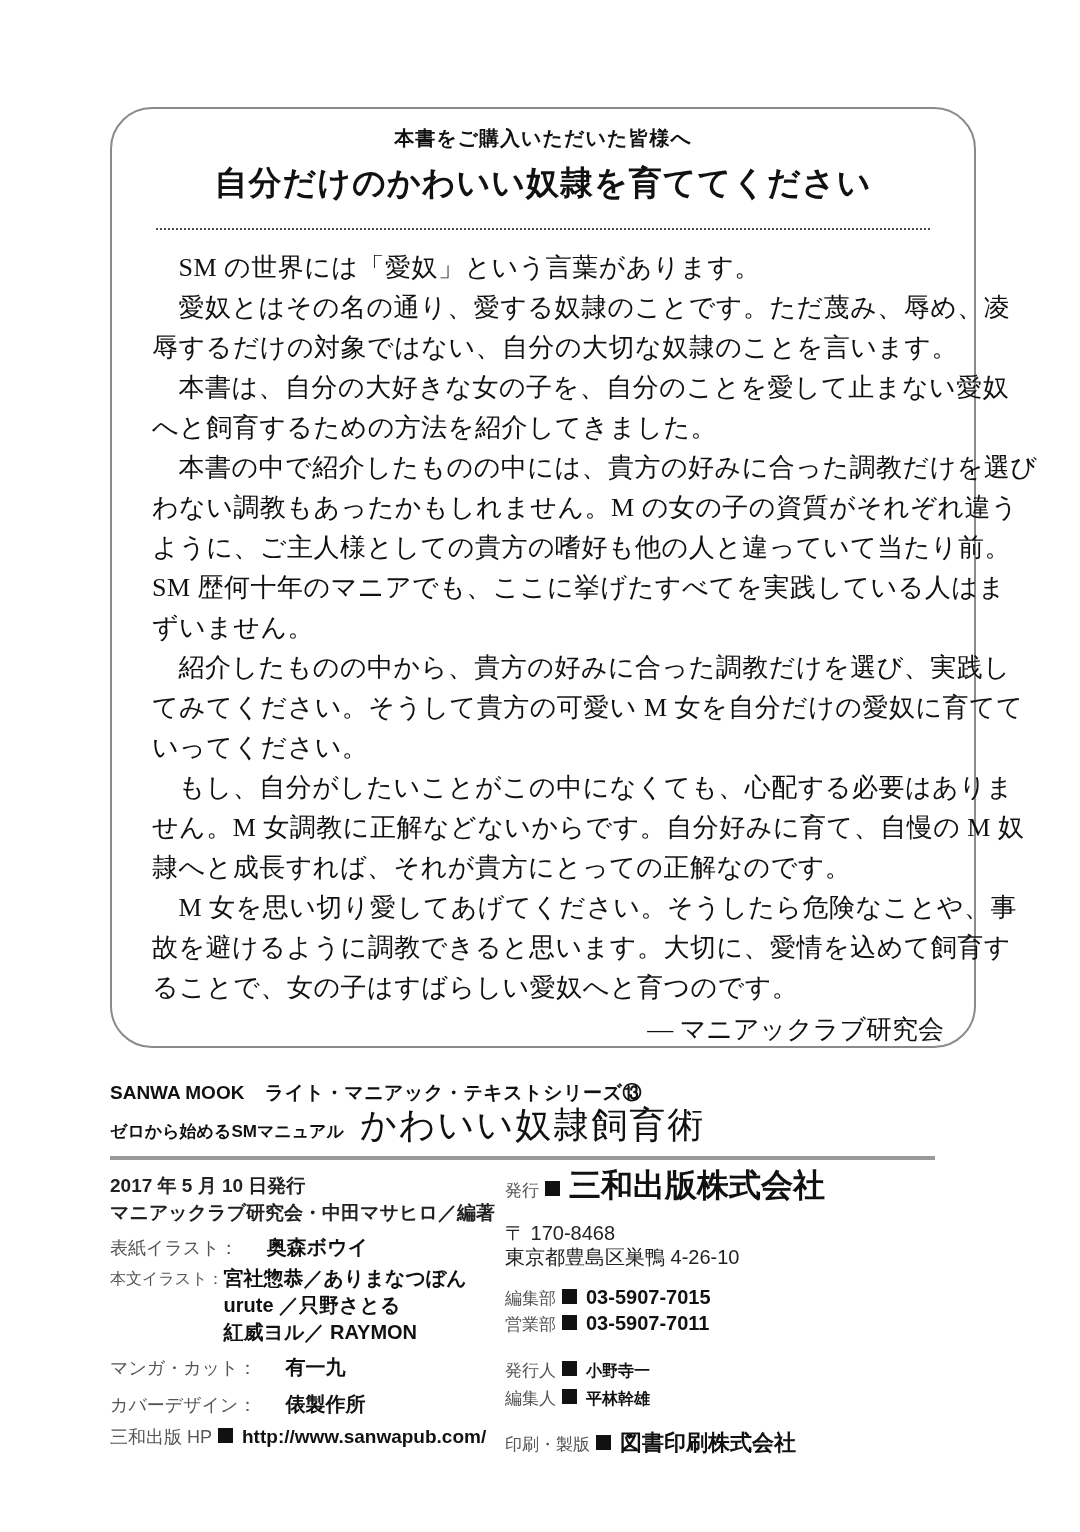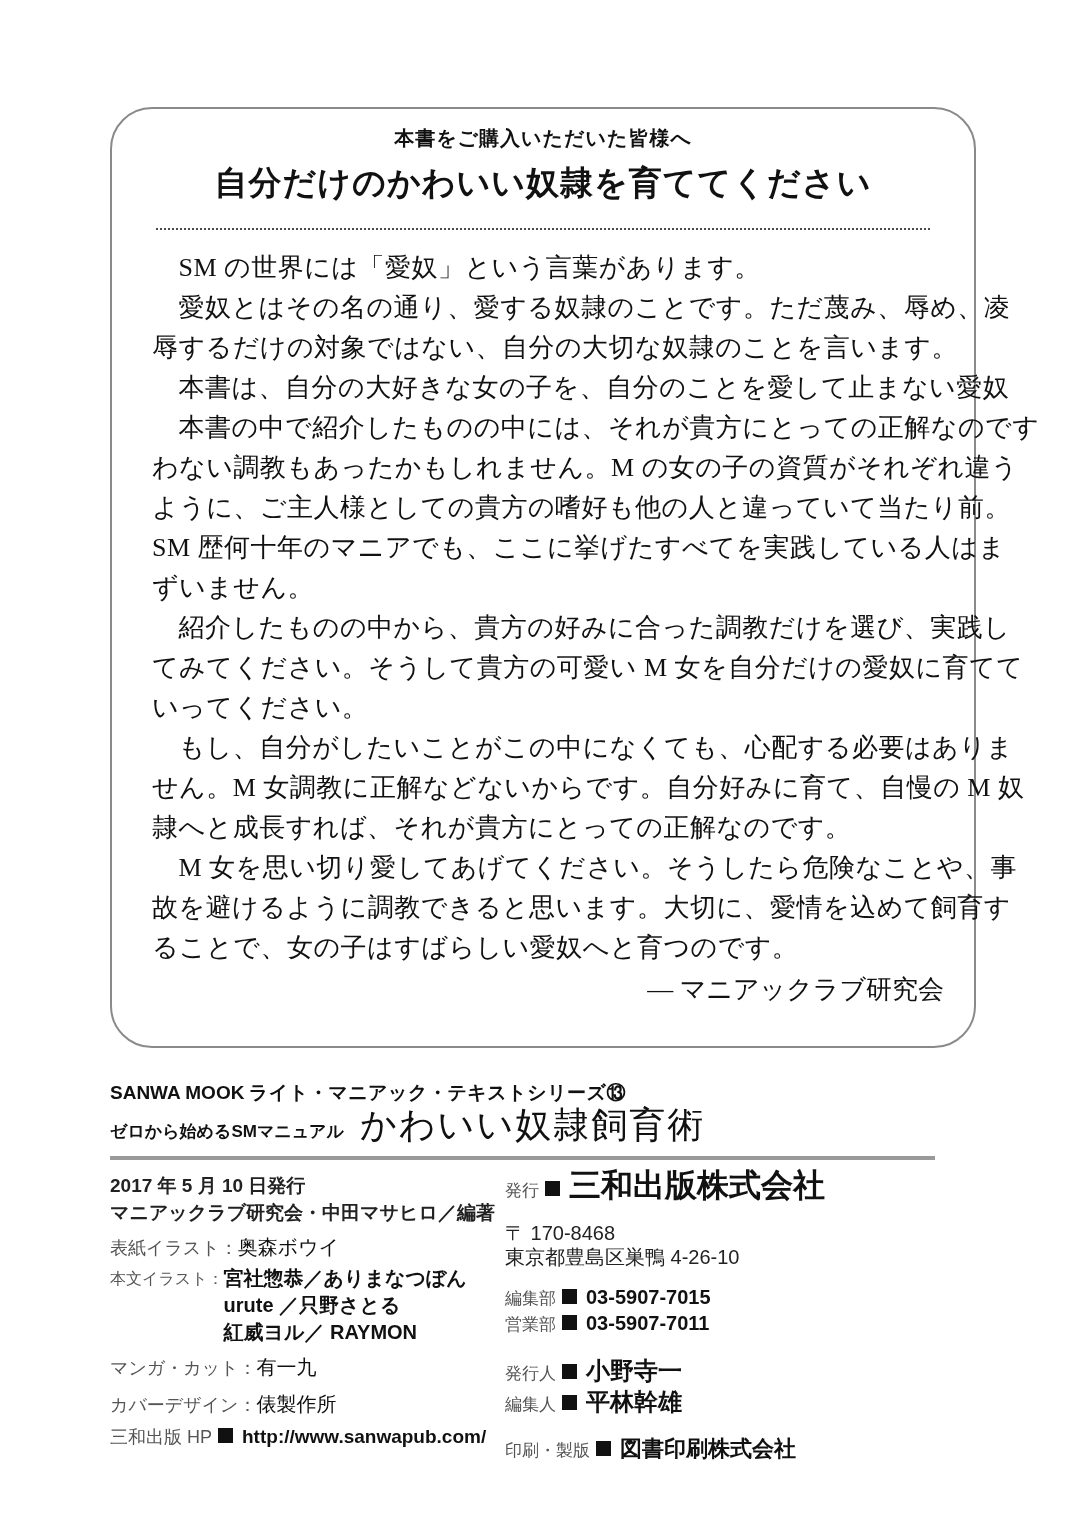--- a/index.html
+++ b/index.html
@@ -23,75 +23,76 @@
     color:#111; letter-spacing:1px;
   }
   .dotted { margin:22px 44px 0 44px; border-top:2px dotted #4a4a4a; height:0; }
   .box-body { margin:18px 28px 0 40px; font-size:26px; line-height:40px; color:#111; }
   .box-body .line { white-space:nowrap; letter-spacing:0.5px; }
   .signature { text-align:right; margin-top:2px; font-size:26px; line-height:40px; padding-right:2px; }
 
   
   .series-line { position:absolute; left:110px; top:1080px; color:#111; font-weight:bold; white-space:nowrap; }
   .imprint { font-size:19px; letter-spacing:0px; }
-  .series-name { font-size:19px; margin-left:0; letter-spacing:0.5px; }
+  .series-name { font-size:19px; margin-left:16px; letter-spacing:0.5px; }
 
   .title-line { position:absolute; left:110px; top:1101px; display:flex; align-items:baseline; white-space:nowrap; }
   .subtitle { font-size:17px; font-weight:bold; color:#111; }
   .book-title {
     font-size:36px; font-weight:500; color:#111; margin-left:16px;
     font-family:"Liberation Serif", serif; letter-spacing:2px;text-align:center;
   }
 
   .rule { position:absolute; left:110px; top:1156px; width:825px; height:4px; background:#9a9a9a; }
 
   
   .col-left  { position:absolute; left:110px; top:1172px; width:400px; }
   .col-right { position:absolute; left:505px; top:1170px; width:480px; }
 
   .lrow { font-size:19px; line-height:27px; font-weight:600; color:#222; white-space:nowrap; }
   .crow { margin-top:6px; font-size:18px; line-height:30px; white-space:nowrap; }
   .lbl  { color:#555; font-weight:400; }
-  .val  { color:#111; font-weight:400; font-size:20px; }
+  .val  { color:#111; font-weight:700; font-size:20px;margin-left:29px; }
   .multi { display:flex; margin-top:2px; }
   .multi .lbl { line-height:27px; }
   .multi .vals .val-line { line-height:27px; font-weight:700; font-size:20px; color:#111; white-space:nowrap; }
   .site-row { margin-top:4px; font-size:18px; line-height:26px; white-space:nowrap; }
   .site-row .url { font-weight:700; font-size:19px; color:#111; }
 
   .sq { display:inline-block; width:15px; height:15px; background:#111; margin:0 9px 0 6px; }
 
   .pub-row { font-size:17px; line-height:30px; white-space:nowrap; }
   .pub-row .val-lg { font-size:32px; font-weight:700; color:#111; }
   .addr { font-size:20px; line-height:24px; font-weight:500; color:#222; white-space:nowrap; }
   .addr.first { margin-top:15px; }
   .phone-row { font-size:17px; line-height:25px; white-space:nowrap; }
   .phone-row .val-ph { font-size:20px; font-weight:600; color:#111; }
   .phone-row.first { margin-top:16px; }
   .person-row { font-size:17px; line-height:28px; white-space:nowrap; }
-  .person-row .val-nm { font-size:24px; font-weight:700; color:#111; }
+  .person-row .val-nm { font-size:16px; font-weight:700; color:#111; }
   .person-row.first { margin-top:20px; }
   .printer-row { margin-top:16px; font-size:17px; line-height:28px; white-space:nowrap; }
   .printer-row .val-pr { font-size:22px; font-weight:700; color:#111; }
 </style>
 </head>
 <body>
 
 <div class="page">
 
   <div class="msg-box">
     <div class="box-header">本書をご購入いただいた皆様へ</div>
     <div class="box-title">自分だけのかわいい奴隷を育ててください</div>
     <div class="dotted"></div>
     <div class="box-body">
       <div class="line">　SM の世界には「愛奴」という言葉があります。</div>
       <div class="line">　愛奴とはその名の通り、愛する奴隷のことです。ただ蔑み、辱め、凌</div>
       <div class="line">辱するだけの対象ではない、自分の大切な奴隷のことを言います。</div>
       <div class="line">　本書は、自分の大好きな女の子を、自分のことを愛して止まない愛奴</div>
-      <div class="line">　本書の中で紹介したものの中には、それが貴方にとっての正解なのです</div>
+      <div class="line">へと飼育するための方法を紹介してきました。</div>
+      <div class="line">　本書の中で紹介したものの中には、貴方の好みに合った調教だけを選び</div>
       <div class="line">わない調教もあったかもしれません。M の女の子の資質がそれぞれ違う</div>
       <div class="line">ように、ご主人様としての貴方の嗜好も他の人と違っていて当たり前。</div>
       <div class="line">SM 歴何十年のマニアでも、ここに挙げたすべてを実践している人はま</div>
       <div class="line">ずいません。</div>
       <div class="line">　紹介したものの中から、貴方の好みに合った調教だけを選び、実践し</div>
       <div class="line">てみてください。そうして貴方の可愛い M 女を自分だけの愛奴に育てて</div>
       <div class="line">いってください。</div>
       <div class="line">　もし、自分がしたいことがこの中になくても、心配する必要はありま</div>
       <div class="line">せん。M 女調教に正解などないからです。自分好みに育て、自慢の M 奴</div>
       <div class="line">隷へと成長すれば、それが貴方にとっての正解なのです。</div>

